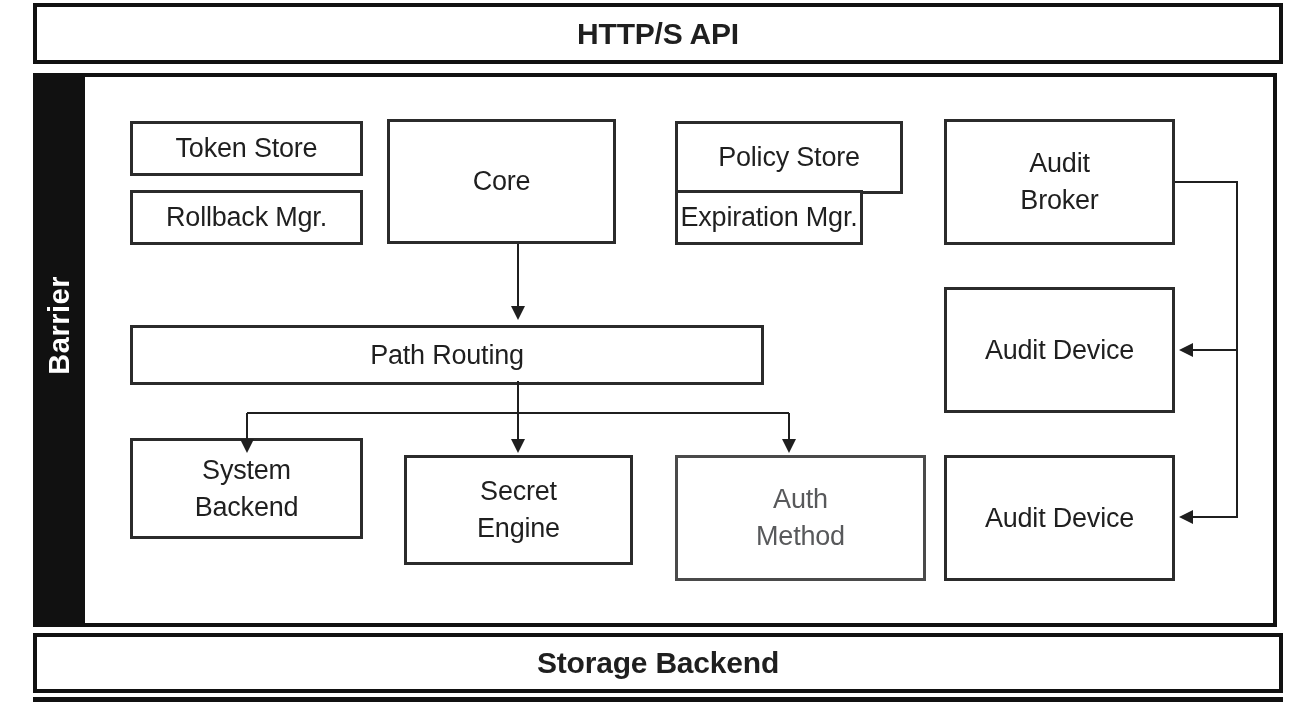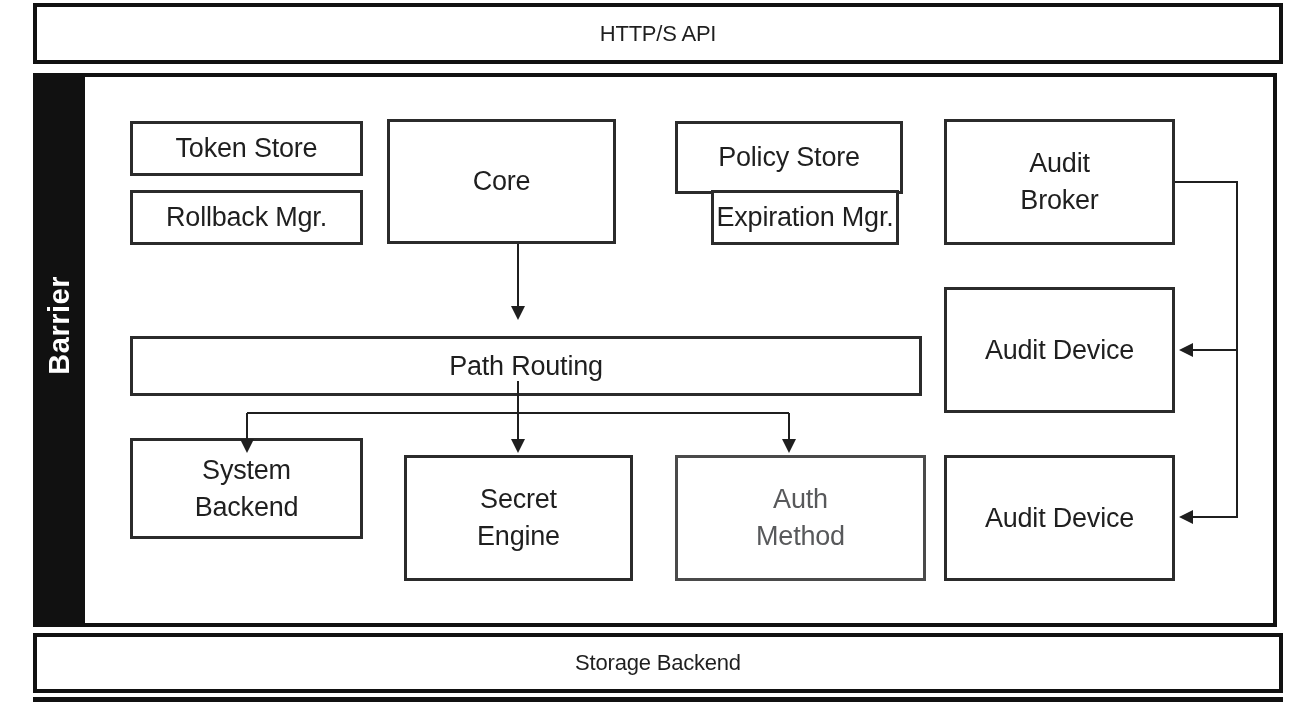--- a/index.html
+++ b/index.html
@@ -18,22 +18,23 @@
     font-family:"Liberation Sans", sans-serif;
     color:var(--text);
     overflow:hidden;
   }
   .bar{
     position:absolute;
     box-sizing:border-box;
     background:var(--background);
     border:4px solid var(--bar-fill);
     display:flex;align-items:center;justify-content:center;
-    font-size:22px;
+    font-size:30px;
     letter-spacing:-0.2px;
+    font-weight:bold;
   }
   .top-bar{left:33px;top:3px;width:1250px;height:61px;}
   .bottom-bar{left:33px;top:633px;width:1250px;height:60px;}
   .bottom-rule{
     position:absolute;left:33px;top:697px;width:1250px;height:5px;
     background:var(--bar-fill);
   }
   .main{
     position:absolute;left:33px;top:73px;width:1244px;height:554px;
     box-sizing:border-box;
@@ -102,43 +103,43 @@
   </div>
 
   <div class="node" style="left:387px;top:119px;width:229px;height:125px">
     <span>Core</span>
   </div>
 
   <div class="node" style="left:675px;top:121px;width:228px;height:73px">
     <span>Policy Store</span>
   </div>
 
-  <div class="node" style="left:711px;top:190px;width:188px;height:55px">
+  <div class="node" style="left:675px;top:190px;width:188px;height:55px">
     <span>Expiration Mgr.</span>
   </div>
 
   <div class="node" style="left:944px;top:119px;width:231px;height:126px">
     <span>Audit
 Broker</span>
   </div>
 
-  <div class="node" style="left:130px;top:336px;width:792px;height:60px">
+  <div class="node" style="left:130px;top:325px;width:634px;height:60px">
     <span>Path Routing</span>
   </div>
 
   <div class="node" style="left:944px;top:287px;width:231px;height:126px">
     <span>Audit Device</span>
   </div>
 
   <div class="node" style="left:130px;top:438px;width:233px;height:101px">
     <span>System
 Backend</span>
   </div>
 
-  <div class="node" style="left:404px;top:455px;width:229px;height:126px">
+  <div class="node" style="left:404px;top:455px;width:229px;height:110px">
     <span>Secret
 Engine</span>
   </div>
 
   <div class="node muted" style="left:675px;top:455px;width:251px;height:126px">
     <span>Auth
 Method</span>
   </div>
 
   <div class="node" style="left:944px;top:455px;width:231px;height:126px">

